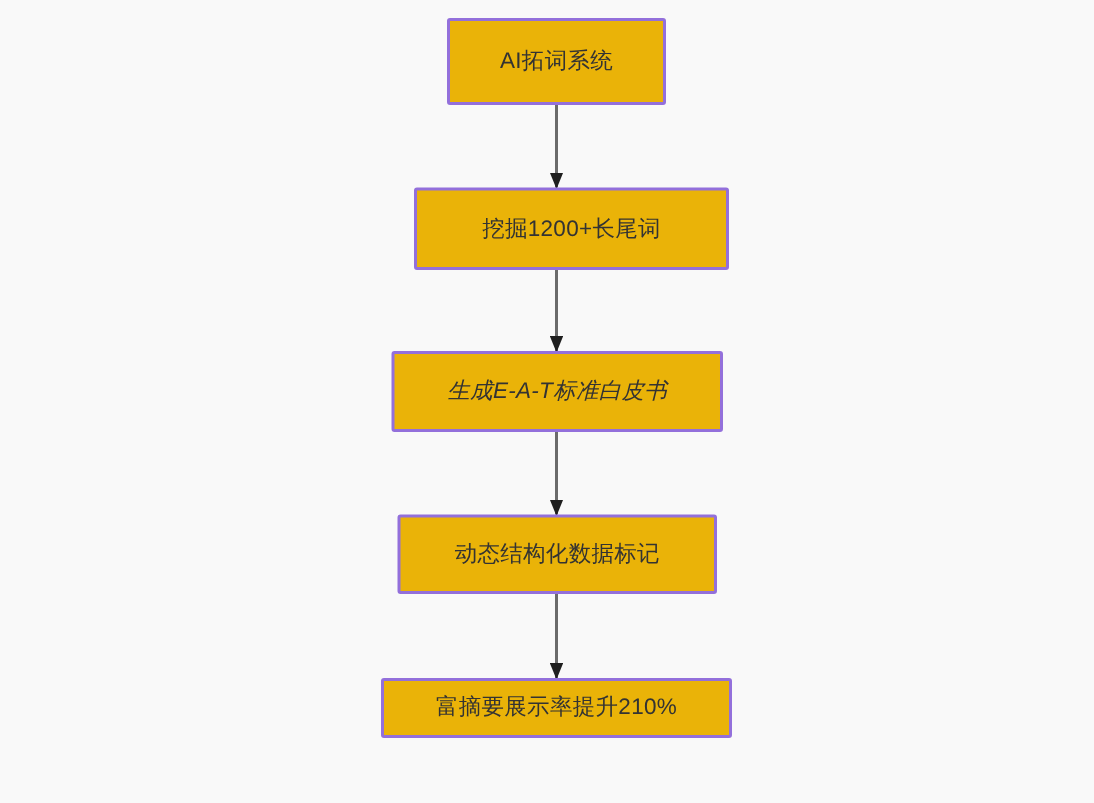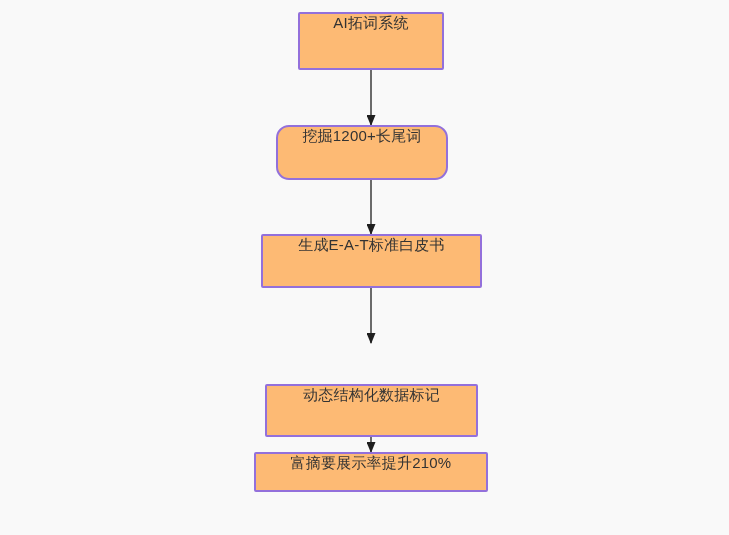--- a/index.html
+++ b/index.html
@@ -23,25 +23,25 @@
     position: absolute;
     top: 0;
     left: 0;
     width: 729px;
     height: 535px;
     pointer-events: none;
   }
   .node {
     position: absolute;
     box-sizing: border-box;
-    background: #fdba74;
+    background: #eab308;
     border: 2px solid #9370db;
     border-radius: 2px;
     display: flex;
-    align-items: flex-start;
+    align-items: center;
     justify-content: center;
     z-index: 2;
   }
   .node-label {
     color: #333333;
     font-size: 15px;
     line-height: 1.2;
     letter-spacing: 0.2px;
     white-space: nowrap;
     text-align: center;
@@ -69,29 +69,29 @@
     </g>
     <g>
       <line x1="371" y1="396" x2="371" y2="452" stroke="#6b6b6b" stroke-width="2" marker-end="url(#arrowhead)"></line>
     </g>
   </svg>
 
   <div class="node" style="left:298px; top:12px; width:146px; height:58px;">
     <span class="node-label">AI拓词系统</span>
   </div>
 
-  <div class="node" style="left:276px; top:125px; width:172px; height:55px;border-radius:13px;">
+  <div class="node" style="left:276px; top:125px; width:210px; height:55px;">
     <span class="node-label">挖掘1200+长尾词</span>
   </div>
 
-  <div class="node" style="left:261px; top:234px; width:221px; height:54px;">
+  <div class="node" style="left:261px; top:234px; width:221px; height:54px;font-style:italic;">
     <span class="node-label">生成E-A-T标准白皮书</span>
   </div>
 
-  <div class="node" style="left:265px; top:343px; width:213px; height:53px;margin-top:41px;">
+  <div class="node" style="left:265px; top:343px; width:213px; height:53px;">
     <span class="node-label">动态结构化数据标记</span>
   </div>
 
   <div class="node" style="left:254px; top:452px; width:234px; height:40px;">
     <span class="node-label">富摘要展示率提升210%</span>
   </div>
 
 </div>
 
 </body></html>

